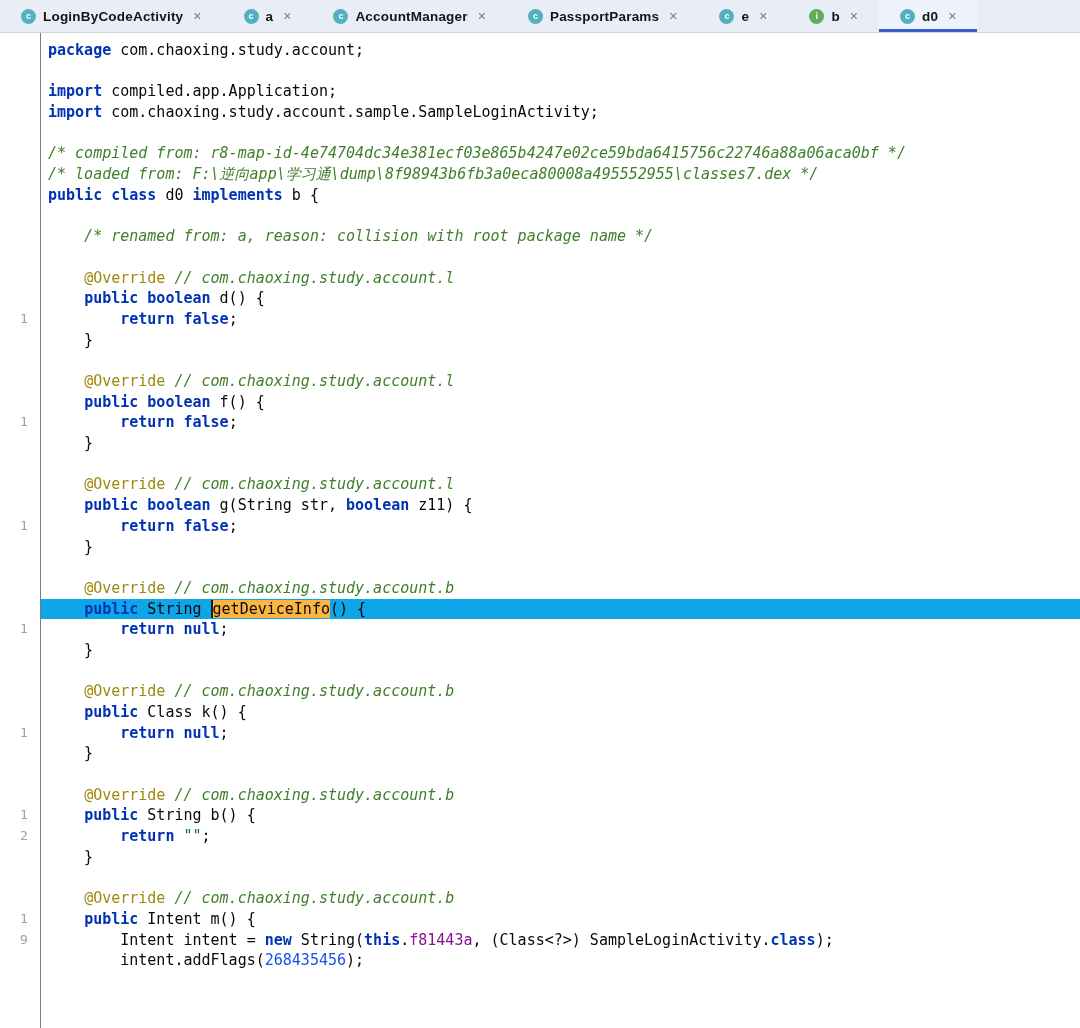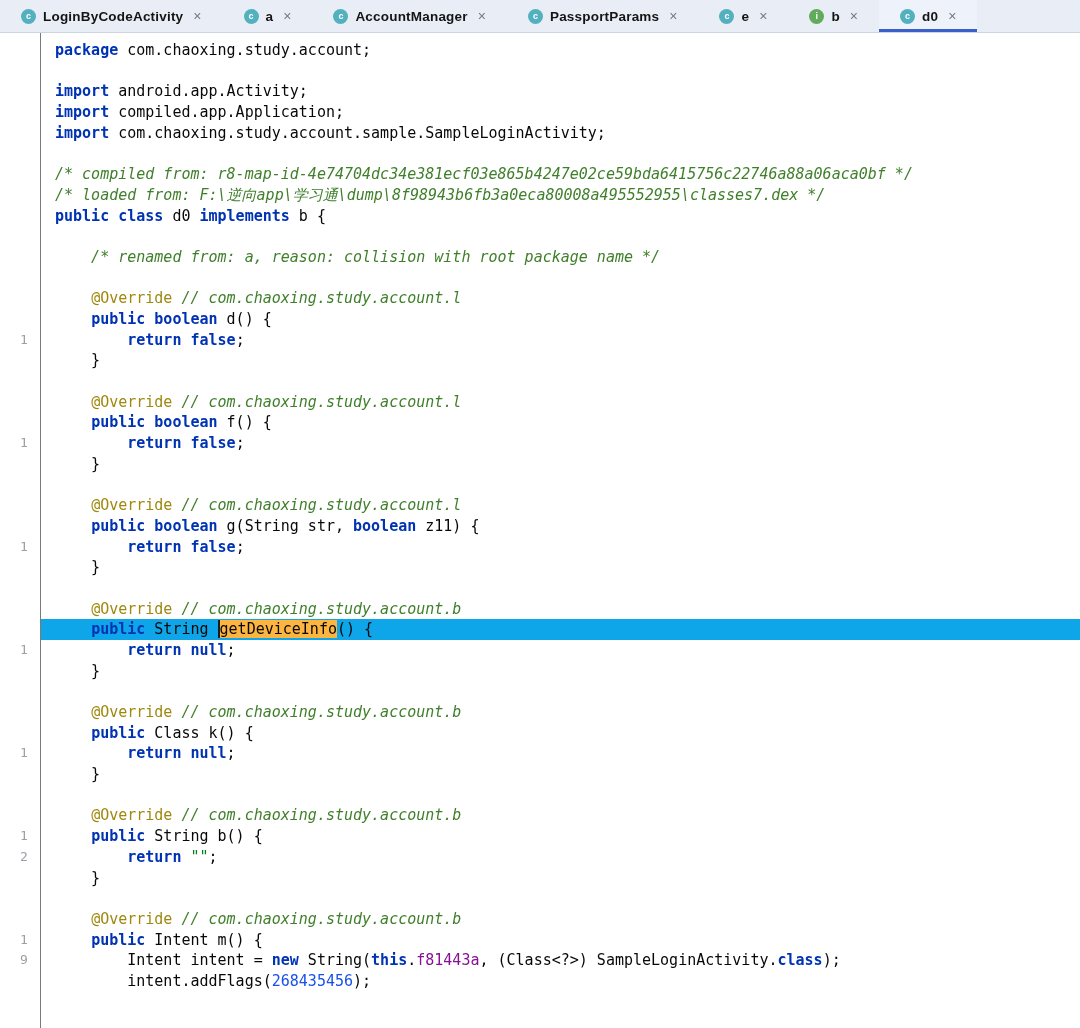--- a/index.html
+++ b/index.html
@@ -30,21 +30,21 @@
   
   .editor {
     flex:1; overflow:hidden; background:#fff; padding-top:7px;
     font-family:"DejaVu Sans Mono","Liberation Mono",monospace;
     font-size:15px; position:relative;
   }
   .vsep { position:absolute; left:40px; top:33px; bottom:0; width:1px; background:#7a7a7a; z-index:3; }
   .line { display:flex; height:20.7px; line-height:20.7px; }
   .gut { flex:none; width:40px; padding-left:20px; color:#9aa0a6; font-size:13px; }
   .codetext { flex:1; white-space:pre; color:#080808; }
-  .codetext > span:first-child { padding-left:15px; }
+  .codetext > span:first-child { padding-left:8px; }
   .line.cur .codetext { background:#0ea5e9; }
   .kw  { color:#0033b3; font-weight:bold; }
   .cm  { color:#3f7f2a; font-style:italic; }
   .an  { color:#9e880d; }
   .str { color:#067d17; }
   .num { color:#1750eb; }
   .fld { color:#871094; }
   .hl  { background:#fbb540; border-left:2px solid #1c1c1c; }
 </style>
 </head>
@@ -93,24 +93,20 @@
         <div class="line">
           <span class="gut"></span>
           <span class="codetext"><span class="kw">package</span><span> com.chaoxing.study.account;</span></span>
         </div>
         <div class="line">
           <span class="gut"></span>
           <span class="codetext"><span> </span></span>
         </div>
         <div class="line">
           <span class="gut"></span>
-          <span class="codetext"><span class="kw">import</span><span> android.app.Activity;</span></span>
-        </div>
-        <div class="line">
-          <span class="gut"></span>
           <span class="codetext"><span class="kw">import</span><span> compiled.app.Application;</span></span>
         </div>
         <div class="line">
           <span class="gut"></span>
           <span class="codetext"><span class="kw">import</span><span> com.chaoxing.study.account.sample.SampleLoginActivity;</span></span>
         </div>
         <div class="line">
           <span class="gut"></span>
           <span class="codetext"><span> </span></span>
         </div>

